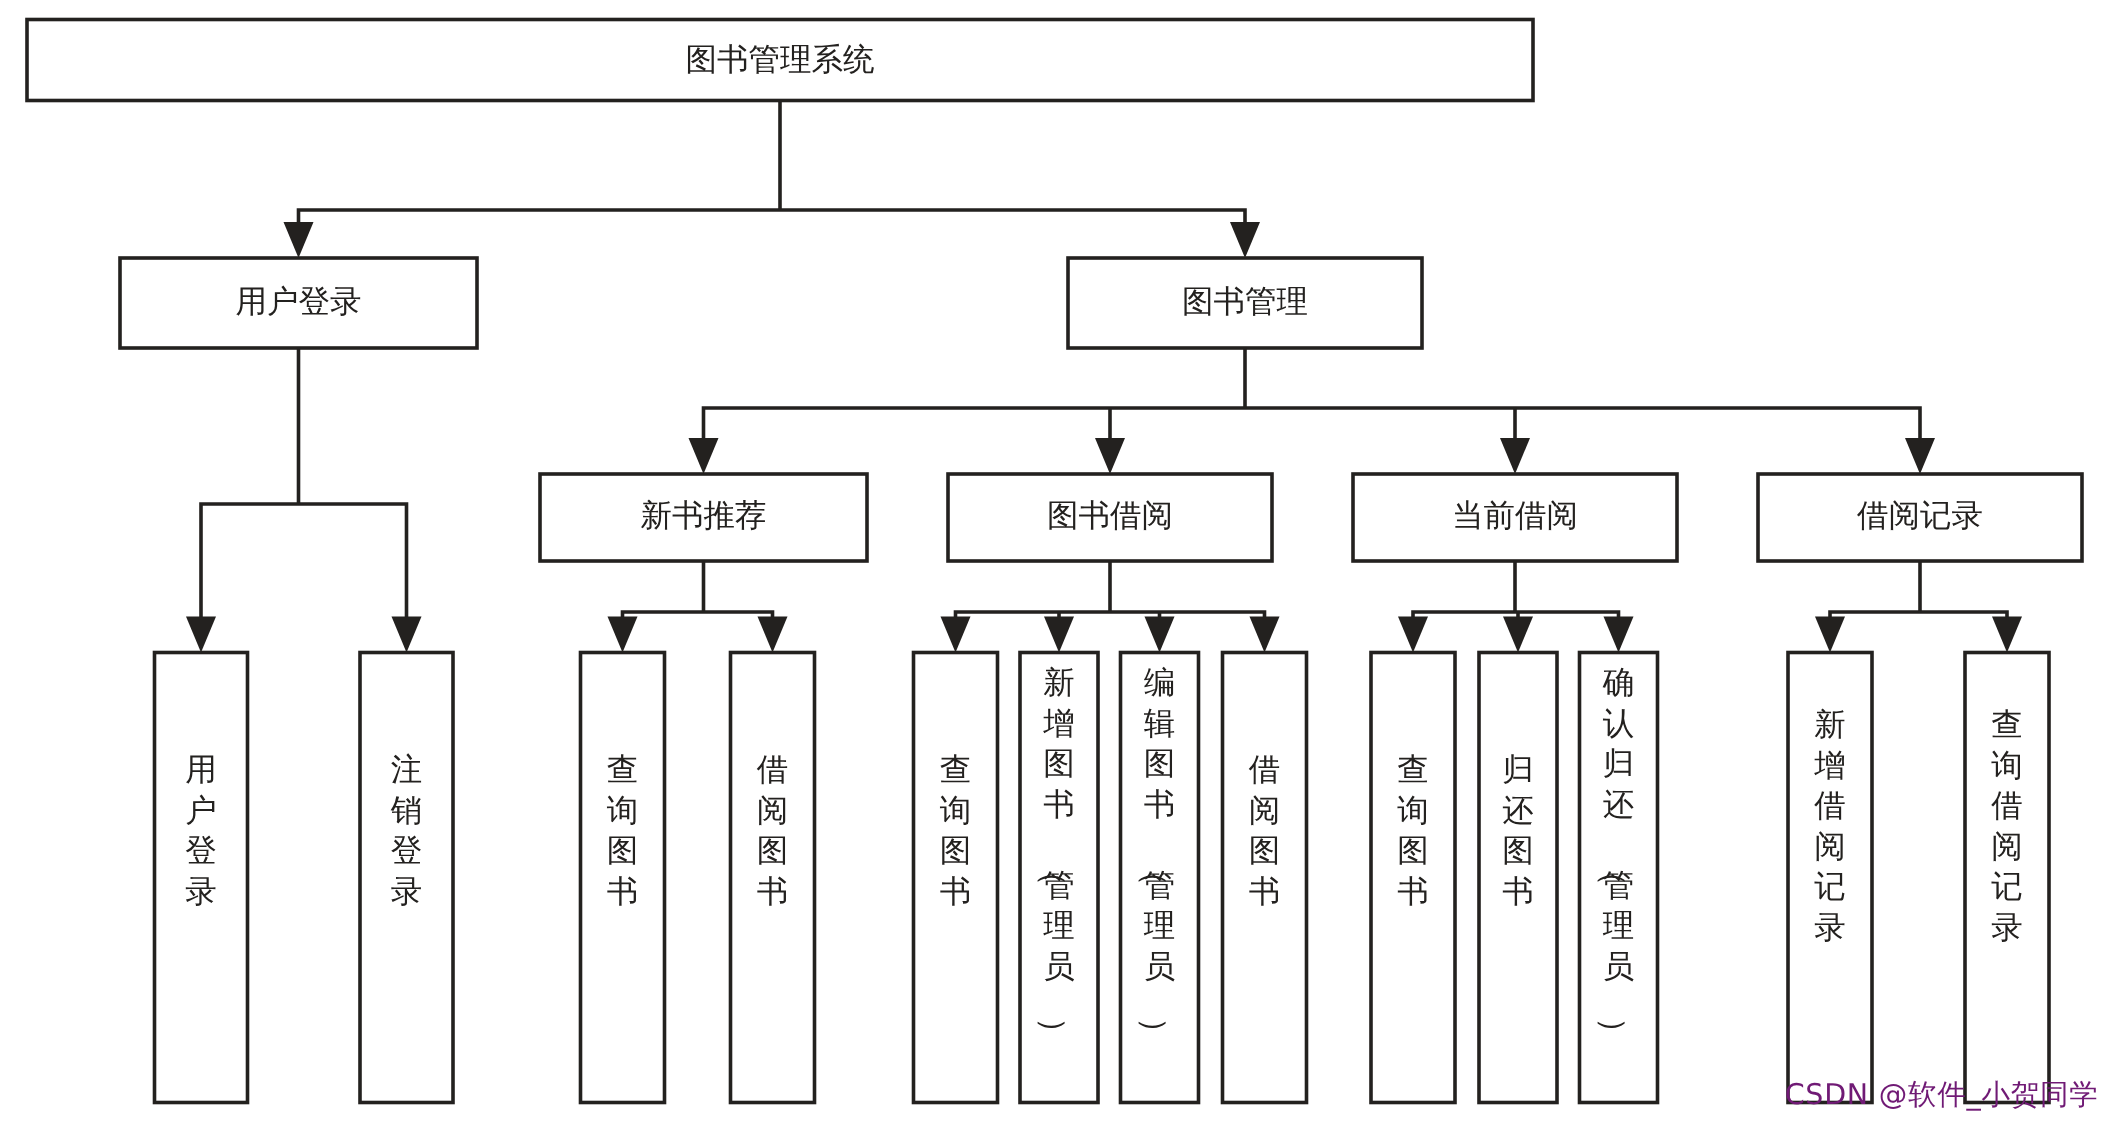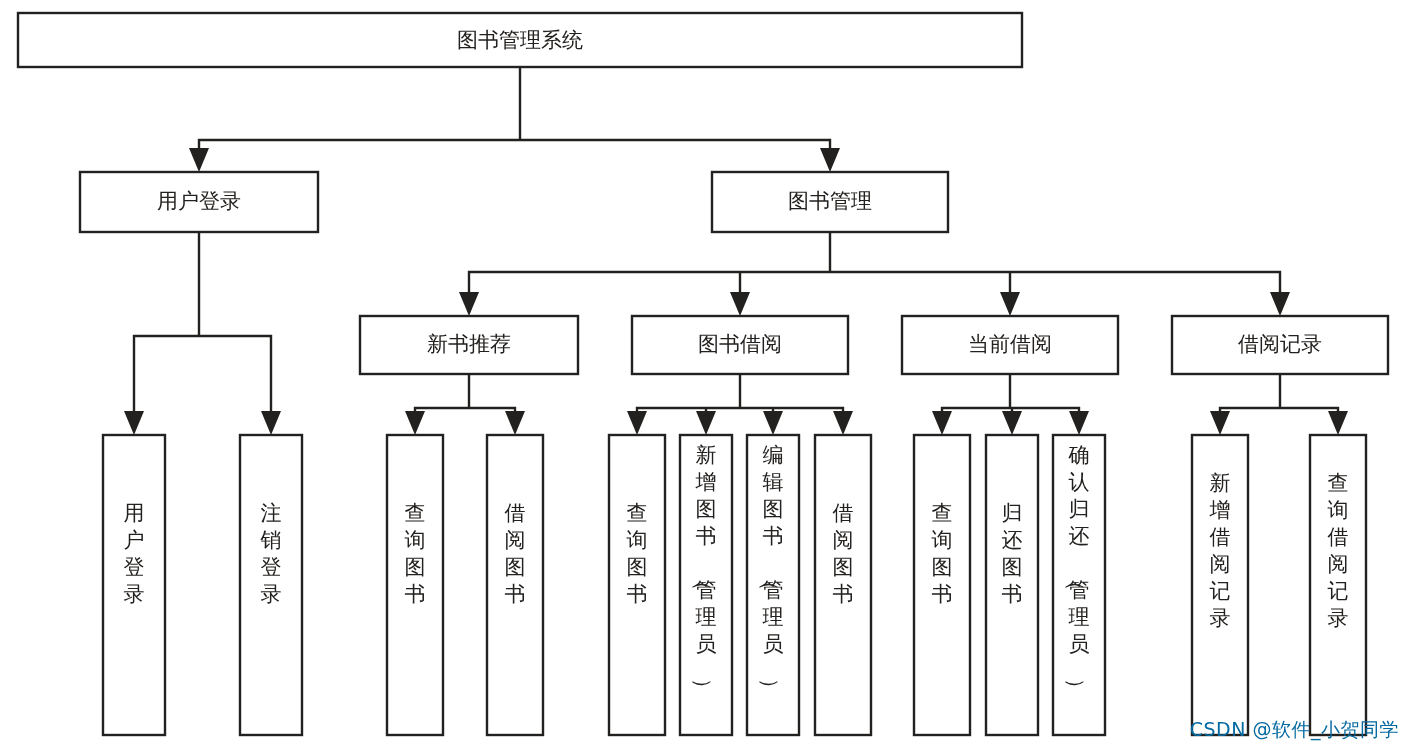--- a/index.html
+++ b/index.html
@@ -54,21 +54,21 @@
     font-size: 21px;
     fill: #23211f;
     text-anchor: middle;
   }
   .watermark {
     position: absolute;
     right: 6px;
     bottom: 4px;
     font-family: "DejaVu Sans", "Liberation Sans", sans-serif;
     font-size: 19px;
-    color: #0369a1;
+    color: #701a75;
     letter-spacing: 0.5px;
     white-space: nowrap;
     user-select: none;
   }
 </style>
 </head>
 <body>
 
 <div id="diagram-root">
 

